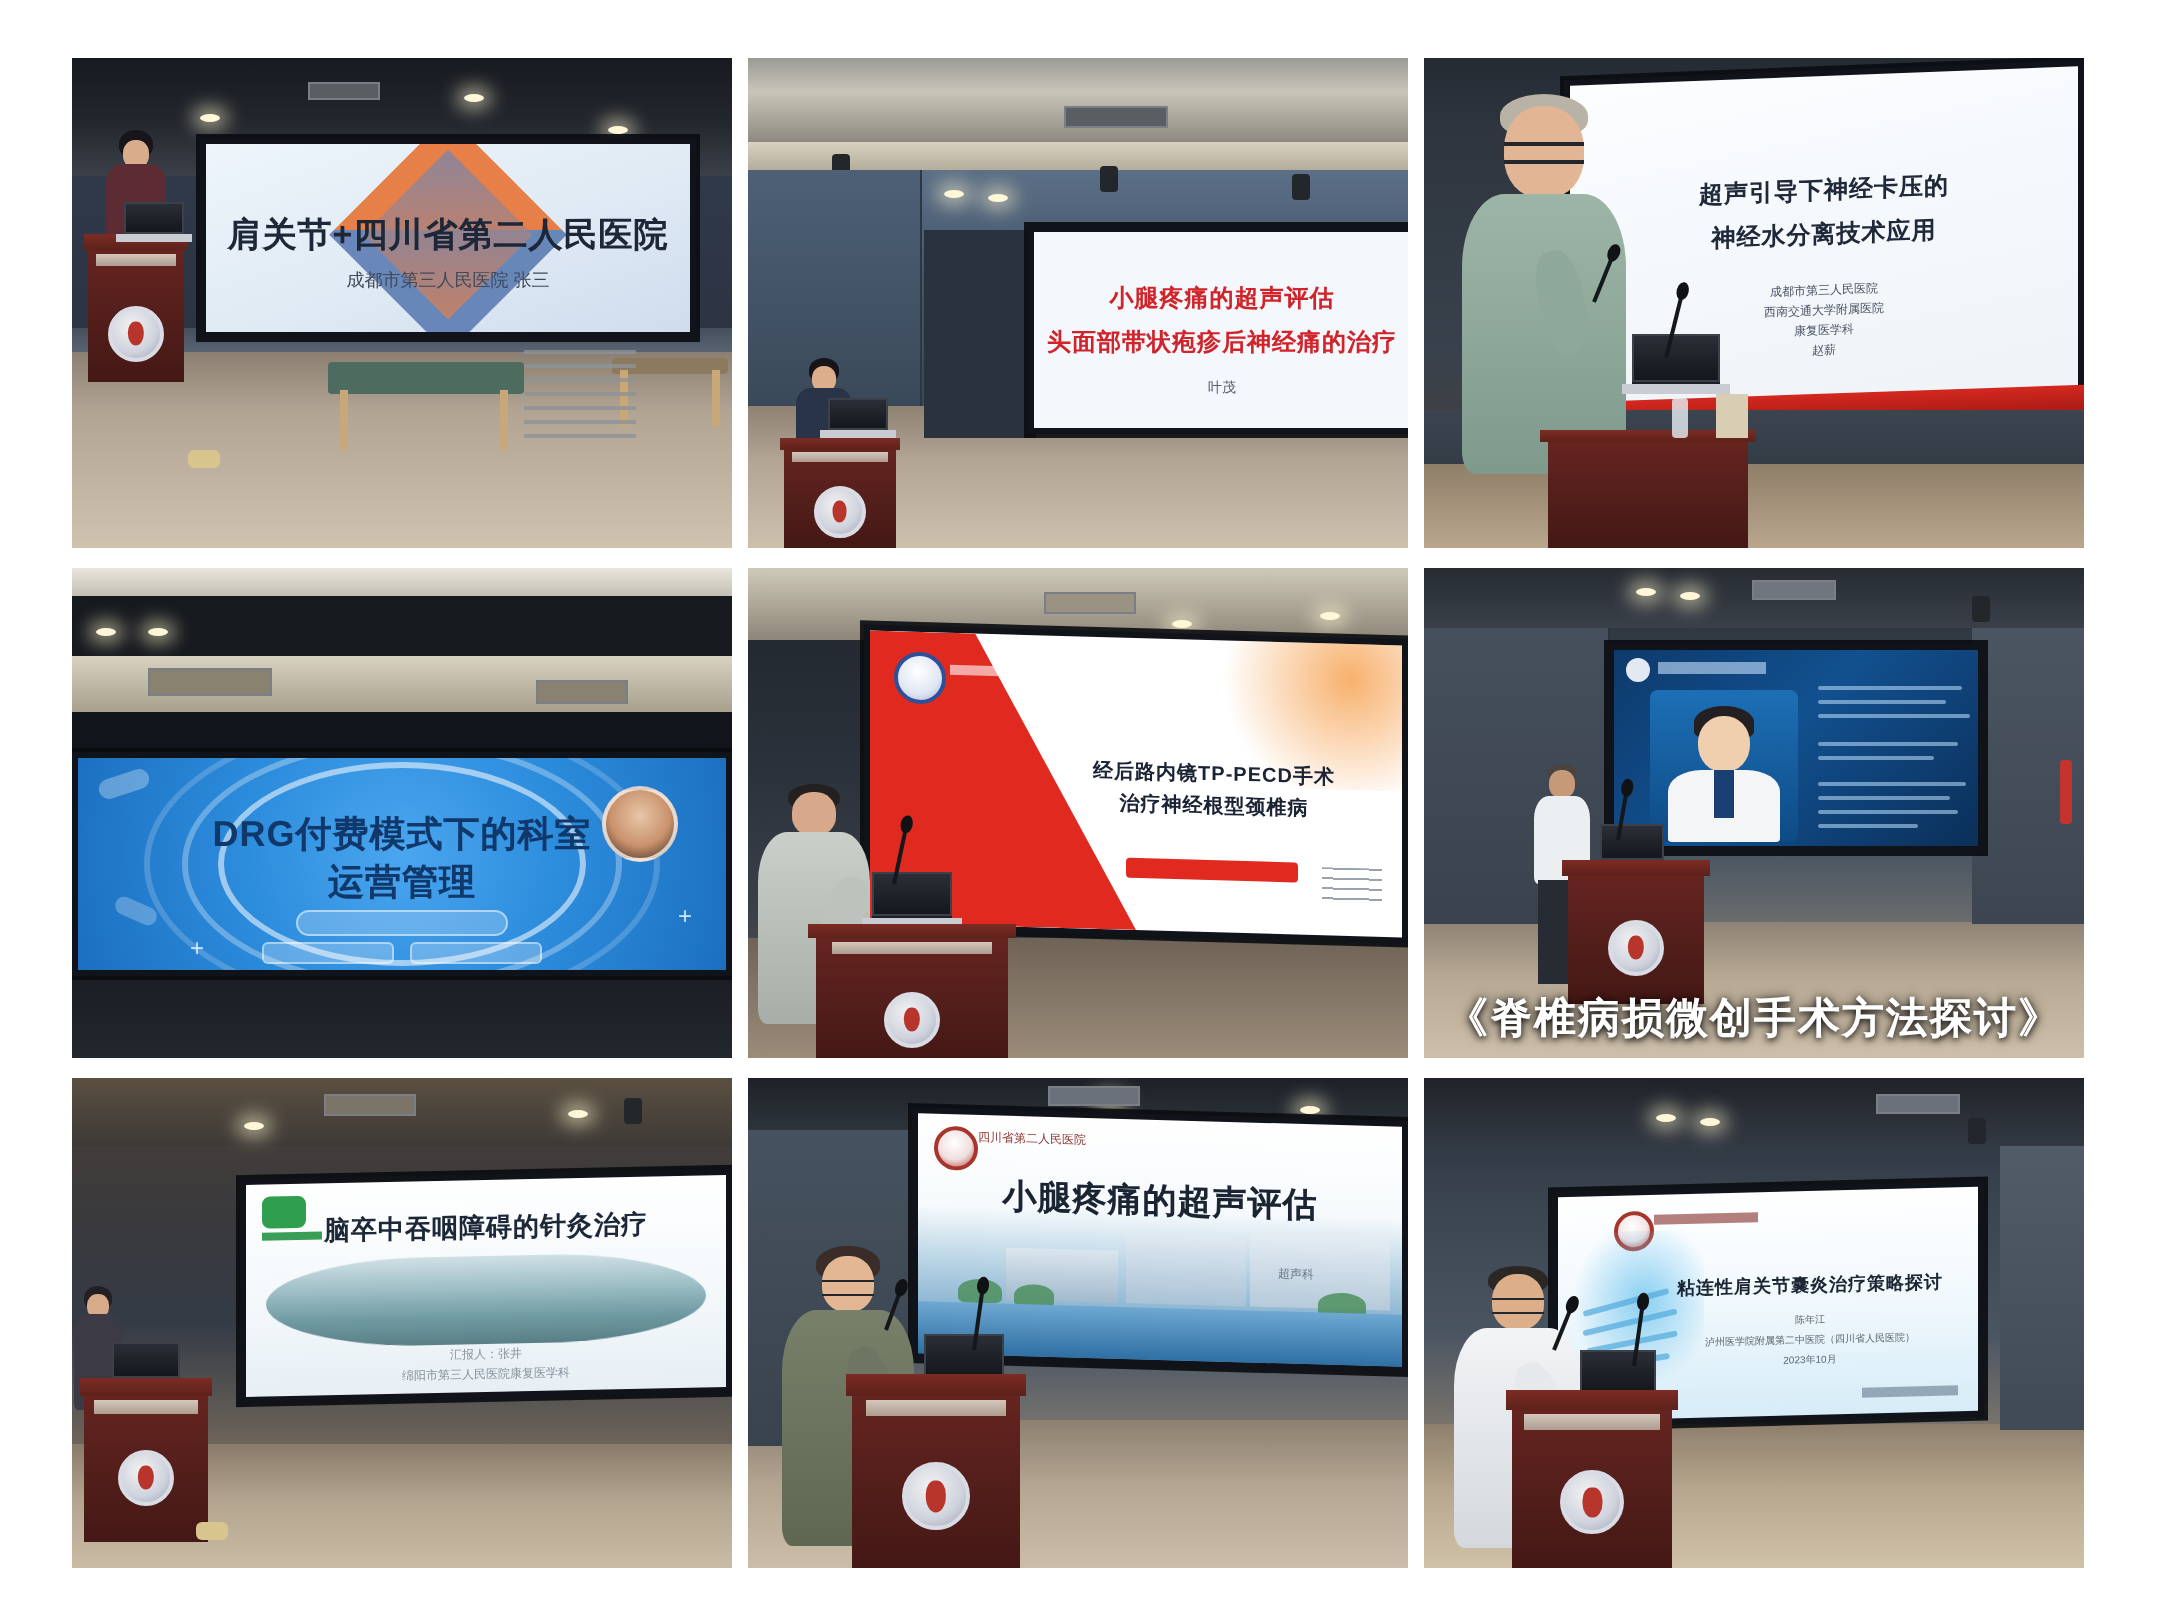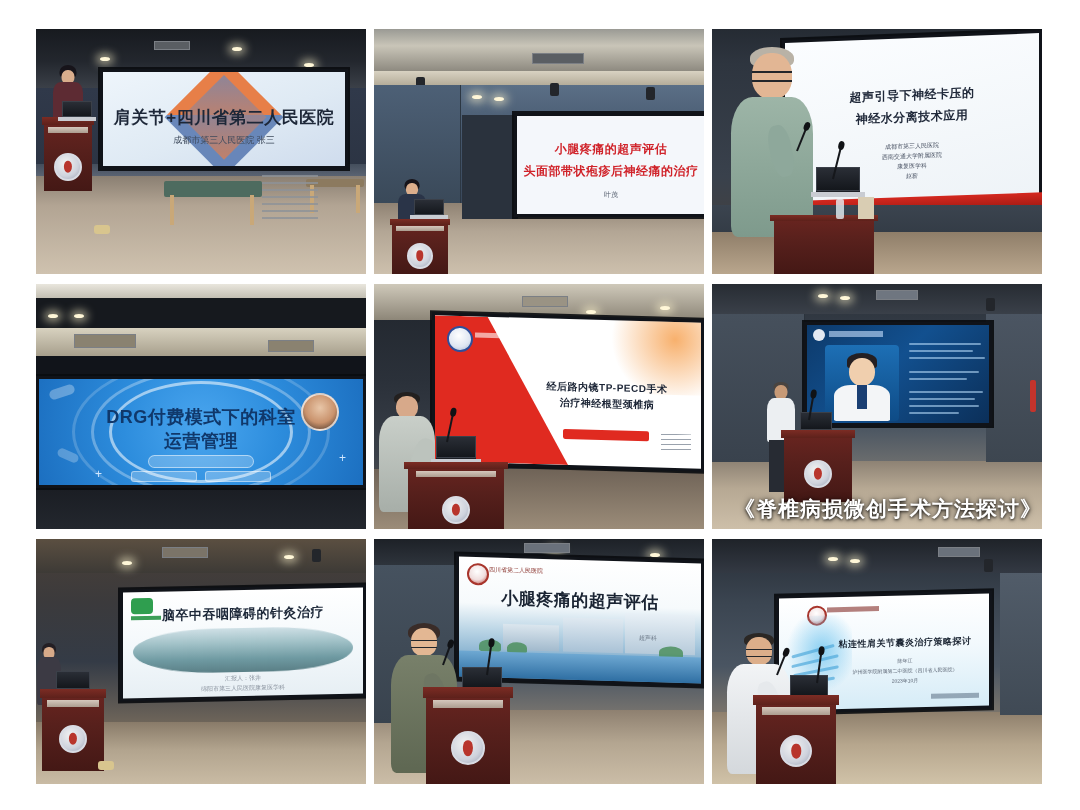--- a/index.html
+++ b/index.html
@@ -75,21 +75,21 @@
   .person .head{position:absolute;left:50%;transform:translateX(-50%);
     border-radius:46% 46% 44% 44%;}
   .person .hair{position:absolute;left:50%;transform:translateX(-50%);
     border-radius:50% 50% 40% 40%;background:#17141a;}
   .person .body{position:absolute;left:50%;transform:translateX(-50%);
     border-radius:26% 26% 8% 8%;}
   .person .arm{position:absolute;border-radius:40%;}
 
   
   .caption{
-    position:absolute;left:0;right:0;bottom:6px;text-align:right;
+    position:absolute;left:0;right:0;bottom:6px;text-align:center;
     color:#ffffff;font-size:21px;font-weight:bold;letter-spacing:1px;
     text-shadow:0 1px 3px rgba(0,0,0,.85),0 0 6px rgba(0,0,0,.6);
   }
 
   
   
   #p1 .slide{background:linear-gradient(160deg,#eef5fb 0%,#dfeaf4 55%,#cfdced 100%);}
   #p1 .diamond{position:absolute;left:50%;top:50%;width:84px;height:84px;
     transform:translate(-50%,-52%) rotate(45deg);
     background:linear-gradient(135deg,#e8763a 0%,#e8763a 48%,#5f7fb5 48%,#5f7fb5 100%);

